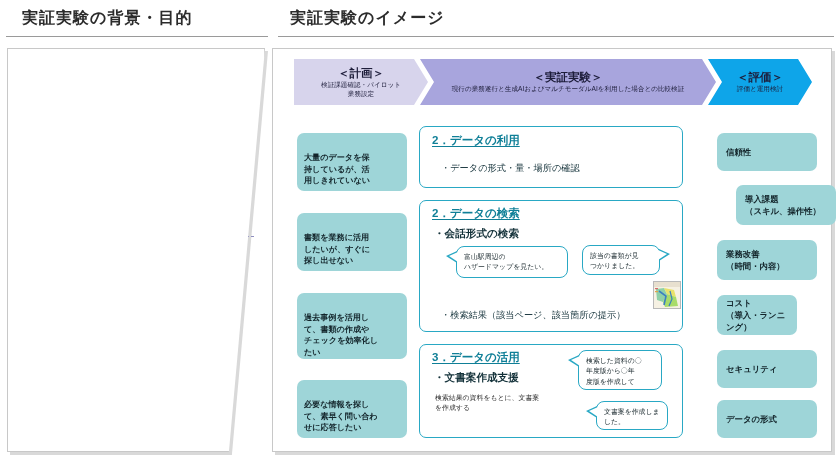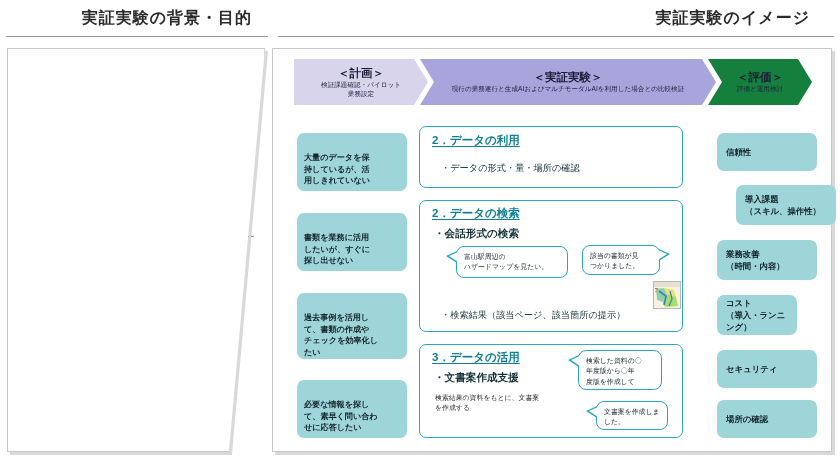--- a/index.html
+++ b/index.html
@@ -13,21 +13,21 @@
   }
   .stage{position:absolute;left:0;top:0;width:840px;height:465px;}
 
   
   .panel-title{
     position:absolute;
     font-size:16px;
     font-weight:700;
     letter-spacing:1px;
     color:#2b2b2b;
-    text-align:right;
+    text-align:left;
     white-space:nowrap;
   }
   .title-rule{
     position:absolute;
     height:1px;
     background:#9a9a9a;
   }
 
   
   .left-card{
@@ -282,21 +282,21 @@
     </div>
   </div>
 
   <div class="chev" style="left:420px;top:59px;width:296px;height:46px;background:#a8a5dd;">
     <div class="chev-head">＜実証実験＞</div>
     <div class="chev-sub">
       <span>現行の業務遂行と生成AIおよびマルチモーダルAIを利用した場合との比較検証</span>
     </div>
   </div>
 
-  <div class="chev" style="left:708px;top:59px;width:104px;height:46px;background:#15803d;">
+  <div class="chev" style="left:708px;top:59px;width:104px;height:46px;background:#0ea5e9;">
     <div class="chev-head">＜評価＞</div>
     <div class="chev-sub">
       <span>評価と運用検討</span>
     </div>
   </div>
 
   <div class="tealbox" style="left:297px;top:133px;width:110px;height:58px;">
     <span>大量のデータを保</span><br>
     <span>持しているが、活</span><br>
     <span>用しきれていない</span>
@@ -402,17 +402,17 @@
   </div>
 
   <div class="tealbox crit" style="left:717px;top:350px;width:100px;height:37px;">
     <span>
       <span>セキュリティ</span>
     </span>
   </div>
 
   <div class="tealbox crit" style="left:717px;top:400px;width:100px;height:37px;">
     <span>
-      <span>場所の確認</span>
+      <span>データの形式</span>
     </span>
   </div>
 
 </div>
 
 </body></html>

